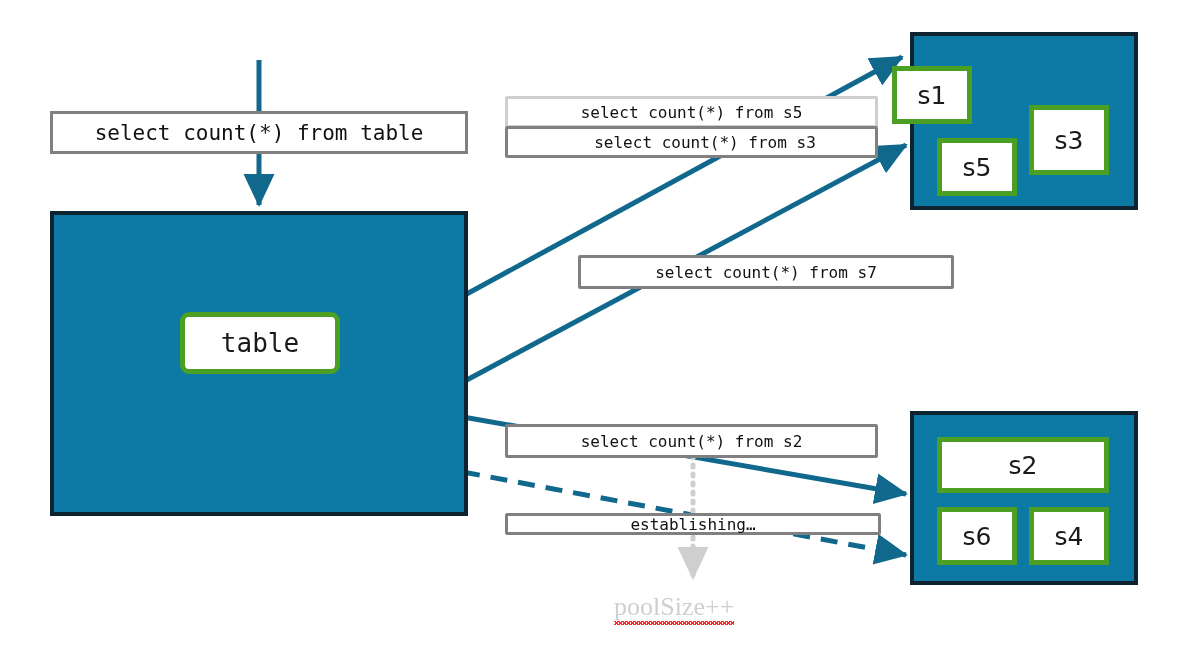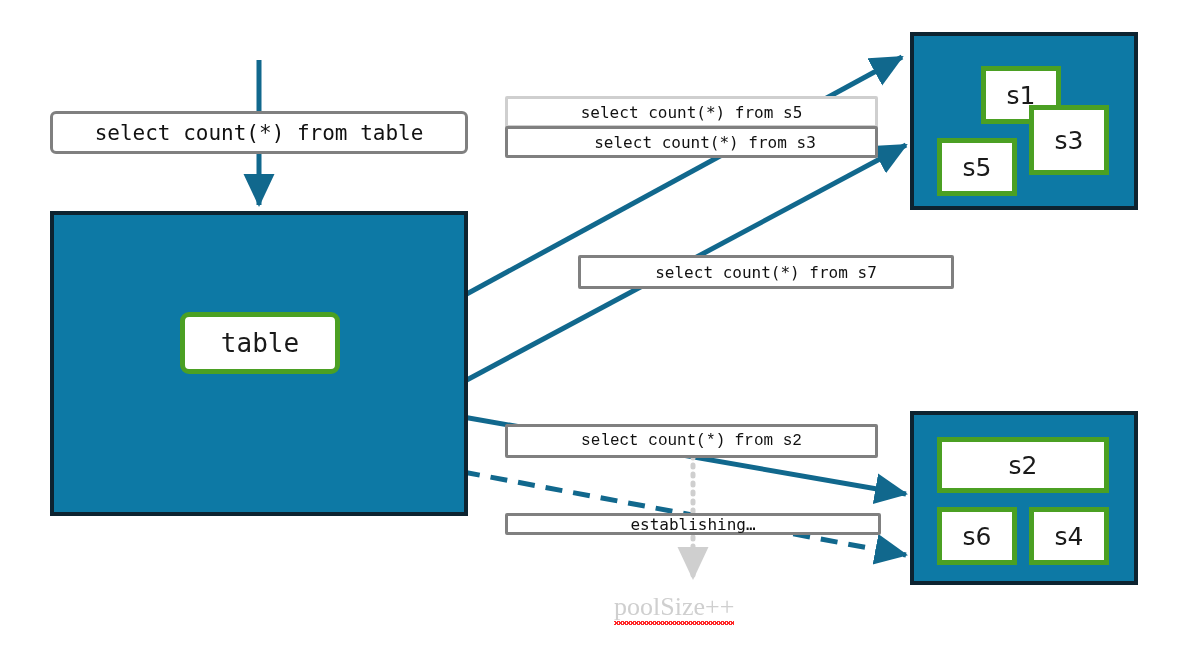--- a/index.html
+++ b/index.html
@@ -50,21 +50,21 @@
     font-family: "DejaVu Sans Mono", monospace;
     font-size: 26px;
   }
   .cell.sans {
     font-family: "DejaVu Sans", sans-serif;
     font-size: 25px;
   }
 
   #cell-table { left: 180px; top: 312px; width: 160px; height: 62px; border-radius: 9px; }
 
-  #cell-s1 { left: 981px; top: 66px;  width: 80px; height: 58px; }
+  #cell-s1 { left: 892px; top: 66px;  width: 80px; height: 58px; }
   #cell-s3 { left: 1029px; top: 66px;  width: 80px; height: 70px; margin-top: 39px; }
   #cell-s5 { left: 937px; top: 138px; width: 80px; height: 58px; }
   #cell-s7 { left: 1029px; top: 138px; width: 80px; height: 58px; }
 
   #cell-s2 { left: 937px; top: 437px; width: 172px; height: 56px; }
   #cell-s6 { left: 937px; top: 507px; width: 80px; height: 58px; }
   #cell-s4 { left: 1029px; top: 507px; width: 80px; height: 58px; }
 
   
   .chip {
@@ -77,25 +77,25 @@
     align-items: center;
     justify-content: center;
     font-family: "DejaVu Sans Mono", monospace;
     font-size: 16px;
     color: #111111;
     letter-spacing: 0px;
     white-space: nowrap;
   }
   .chip.faded { border-color: #cfcfcf; }
 
-  #chip-from-table { left: 50px;  top: 111px; width: 418px; height: 43px; border-radius: 6px; font-size: 21px; }
+  #chip-from-table { left: 50px;  top: 111px; width: 418px; height: 43px; border-radius: 0; font-size: 21px; }
   #chip-s5         { left: 505px; top: 96px;  width: 373px; height: 32px; }
   #chip-s3         { left: 505px; top: 126px; width: 373px; height: 32px; padding-left: 27px; }
   #chip-s7         { left: 578px; top: 255px; width: 376px; height: 34px; }
-  #chip-s2         { left: 505px; top: 424px; width: 373px; height: 34px; font-family: Liberation Mono, monospace; }
+  #chip-s2         { left: 505px; top: 424px; width: 373px; height: 34px; }
   #chip-establish  { left: 505px; top: 513px; width: 376px; height: 22px; }
 
   
   #poolsize {
     position: absolute;
     left: 614px;
     top: 592px;
     font-family: Liberation Serif, serif;
     font-size: 26px;
     color: #cfcfcf;

